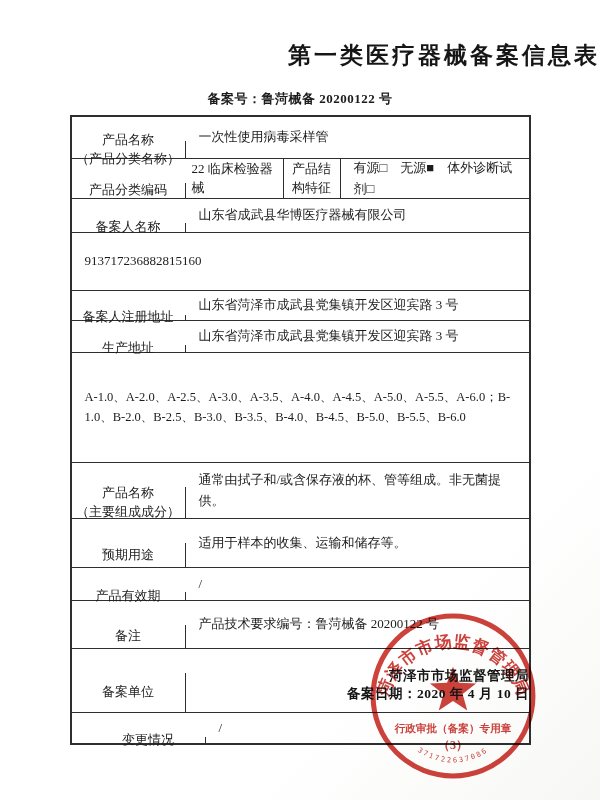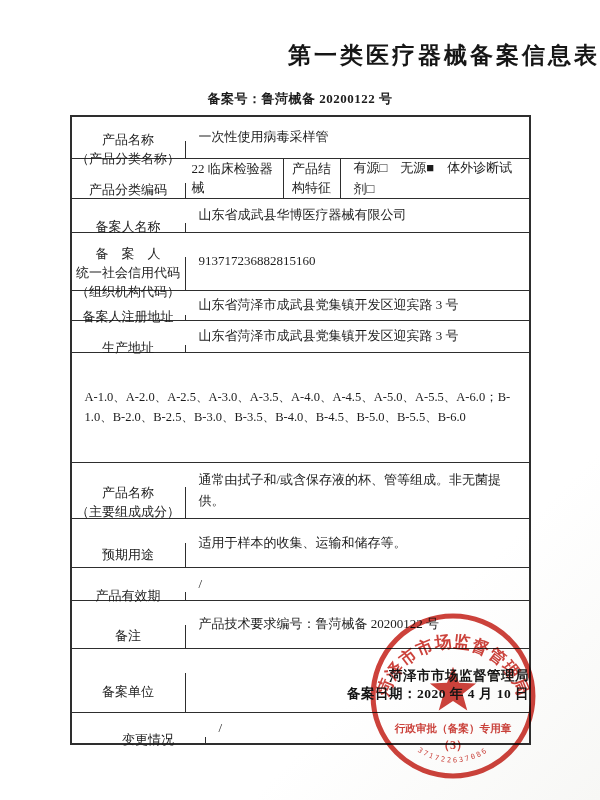--- a/index.html
+++ b/index.html
@@ -125,23 +125,20 @@
 构特征</div>
       <div class="cell val">有源□　无源■　体外诊断试剂□</div>
     </div>
 
     <div class="t-row" style="height:34px">
       <div class="cell lbl">备案人名称</div>
       <div class="cell val">山东省成武县华博医疗器械有限公司</div>
     </div>
 
     <div class="t-row" style="height:58px">
-      <div class="cell lbl">备　案　人
-统一社会信用代码
-（组织机构代码）</div>
       <div class="cell val">913717236882815160</div>
     </div>
 
     <div class="t-row" style="height:30px">
       <div class="cell lbl">备案人注册地址</div>
       <div class="cell val">山东省菏泽市成武县党集镇开发区迎宾路 3 号</div>
     </div>
 
     <div class="t-row" style="height:32px">
       <div class="cell lbl">生产地址</div>

